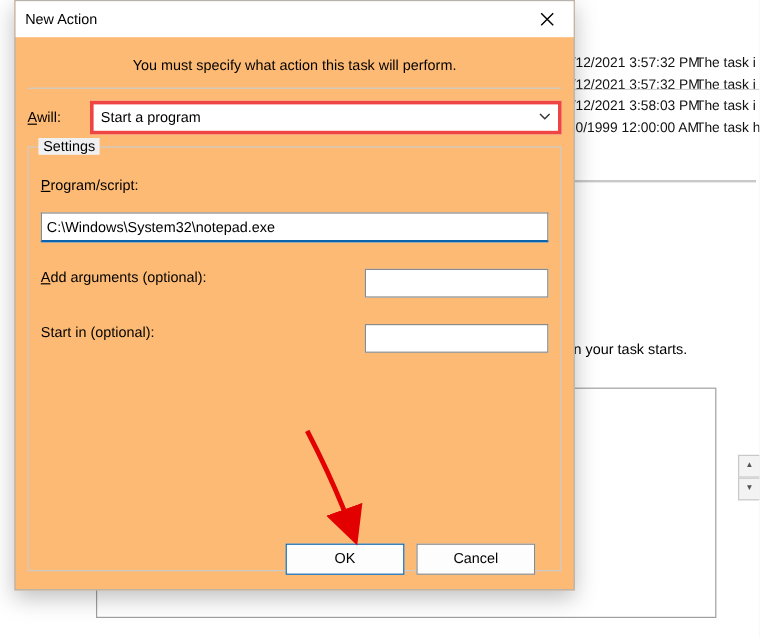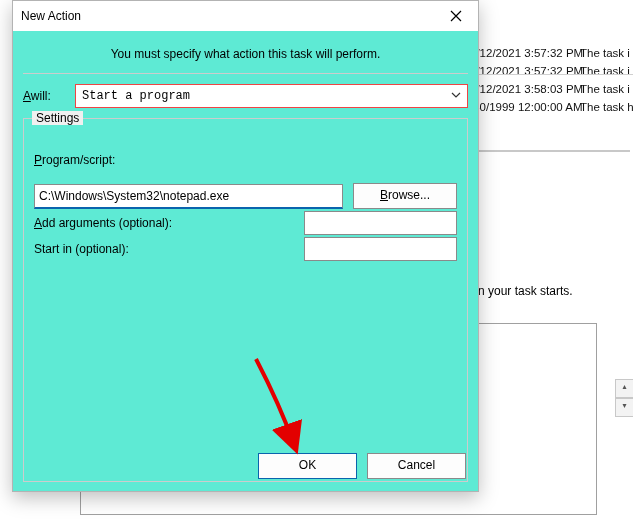--- a/index.html
+++ b/index.html
@@ -8,43 +8,43 @@
   .bg-rows{position:absolute;left:470px;top:0;width:163px;font-size:11.5px;color:#111;white-space:nowrap;}
   .bg-rows .row{height:18px;line-height:18px;}
   .bg-rows .c1{display:inline-block;width:110px;}
   .bg-rows .c2{display:inline-block;margin-top:44px;}
   .bg-line{position:absolute;left:470px;top:74px;width:163px;height:1px;background:#d0d0d0;}
   .bg-task-msg{position:absolute;left:478px;top:284px;font-size:12px;white-space:nowrap;text-align:center;}
   .bg-panel{position:absolute;left:80px;top:323px;width:515px;height:190px;border:1px solid #a0a0a0;background:#fff;}
   .bg-divider{position:absolute;left:460px;top:150px;width:170px;height:2px;background:#c8c8c8;}
   .scroll-btn{position:absolute;left:615px;width:17px;height:17px;border:1px solid #c8c8c8;background:#f3f3f3;text-align:center;line-height:13px;font-size:8px;color:#555;}
   
-  .dlg{position:absolute;left:12px;top:0;width:465px;height:490px;background:#5eead4;border:1px solid #b3b3b3;box-shadow:0 6px 18px rgba(0,0,0,.25);}
+  .dlg{position:absolute;left:12px;top:0;width:465px;height:490px;background:#fdba74;border:1px solid #b3b3b3;box-shadow:0 6px 18px rgba(0,0,0,.25);}
   .titlebar{position:relative;height:30px;line-height:30px;background:#fff;}
   .titlebar .title{padding-left:8px;font-size:12px;}
   .close{position:absolute;right:0;top:0;width:44px;height:30px;text-align:center;}
   .close svg{width:12px;height:12px;margin-top:9px;}
   .msg{padding:16px 10px 12px 10px;color:#000;text-align:center;}
   .hr{height:1px;background:#ccc;margin:0 10px;}
   .action-row{display:flex;align-items:center;padding:10px;gap:8px;}
   .action-row .lbl{width:44px;}
   .action-row .lbl .u{text-decoration:underline;}
-  .select{flex:1;position:relative;height:22px;border:1px solid #ef4444;background:#fff;line-height:22px;padding-left:6px;font-family:Liberation Mono, monospace;}
+  .select{flex:1;position:relative;height:22px;border:3px solid #ef4444;background:#fff;line-height:22px;padding-left:6px;}
   .select .chev{position:absolute;right:6px;top:5px;width:10px;height:10px;}
-  .fieldset{margin:0 10px 10px 10px;border:1px solid #ccc;height:330px;padding:22px 10px 10px 10px;position:relative;}
+  .fieldset{margin:0 10px 10px 10px;border:1px solid #ccc;height:330px;padding:12px 10px 10px 10px;position:relative;}
   .fieldset .legend{position:absolute;top:-8px;left:8px;background:#f0f0f0;padding:0 4px;}
   .fld-lbl{margin:12px 0 16px 0;}
   .u{text-decoration:underline;}
   .row2{display:flex;align-items:flex-end;gap:10px;}
   .input-wide{flex:1;height:22px;border:1px solid #8a8a8a;border-bottom:2px solid #0a64ad;background:#fff;padding-left:4px;line-height:22px;}
   .btn{height:24px;min-width:90px;border:1px solid #8a8a8a;background:#fdfdfd;text-align:center;line-height:22px;padding:0 6px;font-size:12px;}
-  .grid2{display:flex;align-items:center;margin-top:2px;}
+  .grid2{display:flex;align-items:flex-start;margin-top:22px;}
   .grid2 .lab{width:270px;}
   .input-small{flex:1;height:22px;border:1px solid #8a8a8a;background:#fff;padding-left:4px;line-height:22px;}
-  .footer{position:absolute;bottom:12px;right:12px;display:flex;gap:10px;}
+  .footer{position:absolute;bottom:12px;right:32px;display:flex;gap:10px;}
   .btn-primary{border:1px solid #0a64ad;}
   
   .arrow{position:absolute;pointer-events:none;}
 </style>
 </head>
 <body>
 <div class="stage">
 
 <div class="bg-rows">
   <div class="row"><span class="c1">2/12/2021 3:57:32 PM</span><span class="c2">The task i</span></div>
@@ -80,21 +80,20 @@
           </svg>
     </div>
   </div>
 
   <div class="fieldset">
     <div class="legend">Settings</div>
 
     <div class="fld-lbl"><span class="u">P</span><span>rogram/script:</span></div>
     <div class="row2">
       <div class="input-wide">C:\Windows\System32\notepad.exe</div>
-      <div class="btn"><span class="u">B</span><span>rowse...</span></div>
     </div>
 
     <div class="grid2">
       <div class="lab"><span class="u">A</span><span>dd arguments (optional):</span></div>
       <div class="input-small"></div>
     </div>
 
     <div class="grid2">
       <div class="lab">Start in (optional):</div>
       <div class="input-small"></div>

